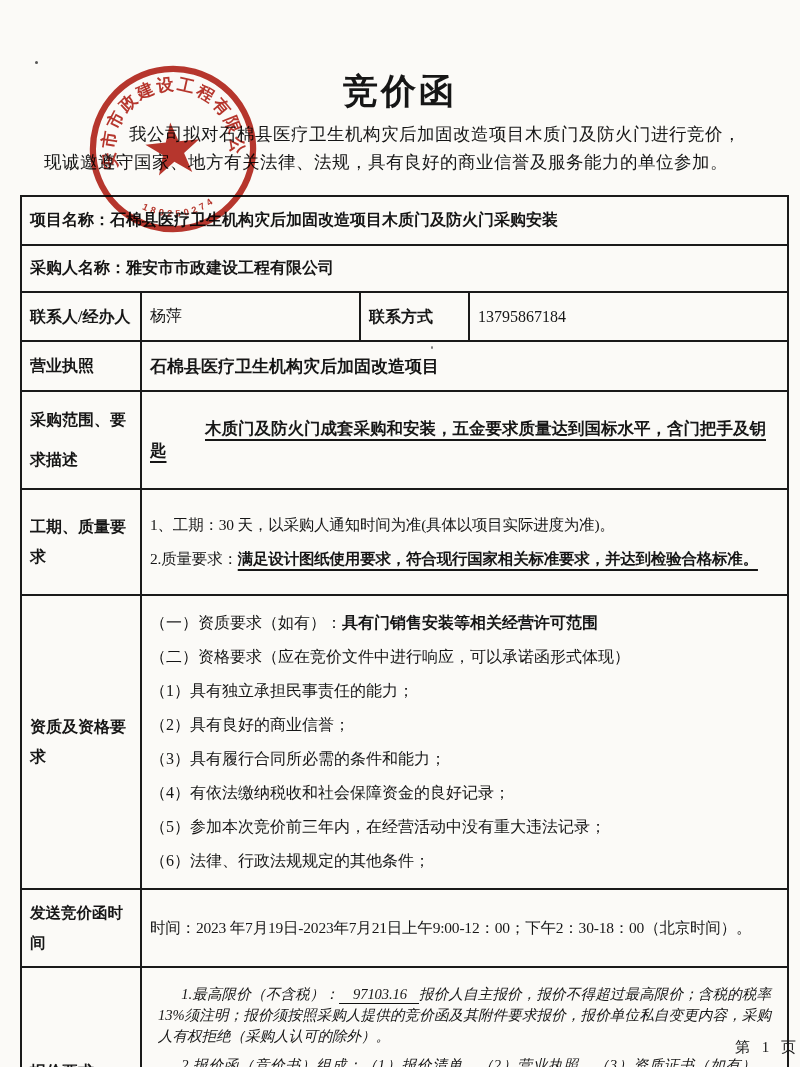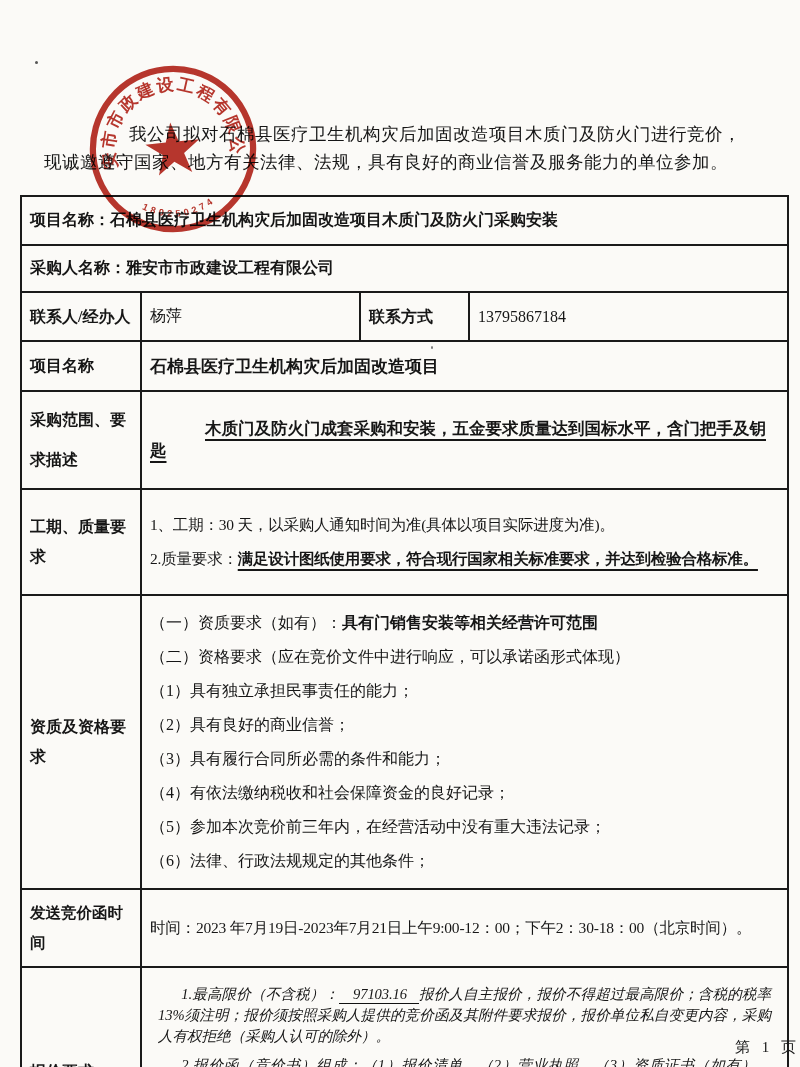--- a/index.html
+++ b/index.html
@@ -89,20 +89,21 @@
       <polygon points="100,70 107.3,91.9 130.4,92.1 111.9,105.9 118.8,127.9 100,114.5 81.2,127.9 88.1,105.9 69.6,92.1 92.7,91.9" fill="#b3261c"></polygon>
       <text class="seal-name">
         <textPath href="#arcTop" startOffset="50%" text-anchor="middle">雅安市市政建设工程有限公司</textPath>
       </text>
       <text class="seal-code">
         <textPath href="#arcBottom" startOffset="50%" text-anchor="middle">180250274</textPath>
       </text>
     </svg>
   </div>
 
+  <h1 class="title">竞价函</h1>
   <p class="intro">我公司拟对石棉县医疗卫生机构灾后加固改造项目木质门及防火门进行竞价，现诚邀遵守国家、地方有关法律、法规，具有良好的商业信誉及服务能力的单位参加。</p>
 
   <table class="bid">
     <colgroup>
       <col style="width:120px">
         <col style="width:219px">
         <col style="width:109px">
         <col style="width:319px">
     </colgroup>
     <tbody>
@@ -116,21 +117,21 @@
         <span class="lbl">采购人名称：</span><span class="boldval">雅安市市政建设工程有限公司</span>
       </td>
     </tr>
     <tr>
       <td class="lblcell" style="height:31px">联系人/经办人</td>
       <td>杨萍</td>
       <td class="lblcell">联系方式</td>
       <td class="num">13795867184</td>
     </tr>
     <tr>
-      <td class="lblcell" style="height:32px">项目名称</td>
+      <td class="lblcell" style="height:32px">营业执照</td>
       <td colspan="3" class="boldval" style="font-size:17px">石棉县医疗卫生机构灾后加固改造项目</td>
     </tr>
     <tr>
       <td class="lblcell scope-lbl" style="height:59px">采购范围、要求描述</td>
       <td colspan="3" class="scope-val">
         <span class="scope-text">木质门及防火门成套采购和安装，五金要求质量达到国标水平，含门把手及钥匙</span>
       </td>
     </tr>
     <tr>
       <td class="lblcell" style="height:88px">工期、质量要求</td>

